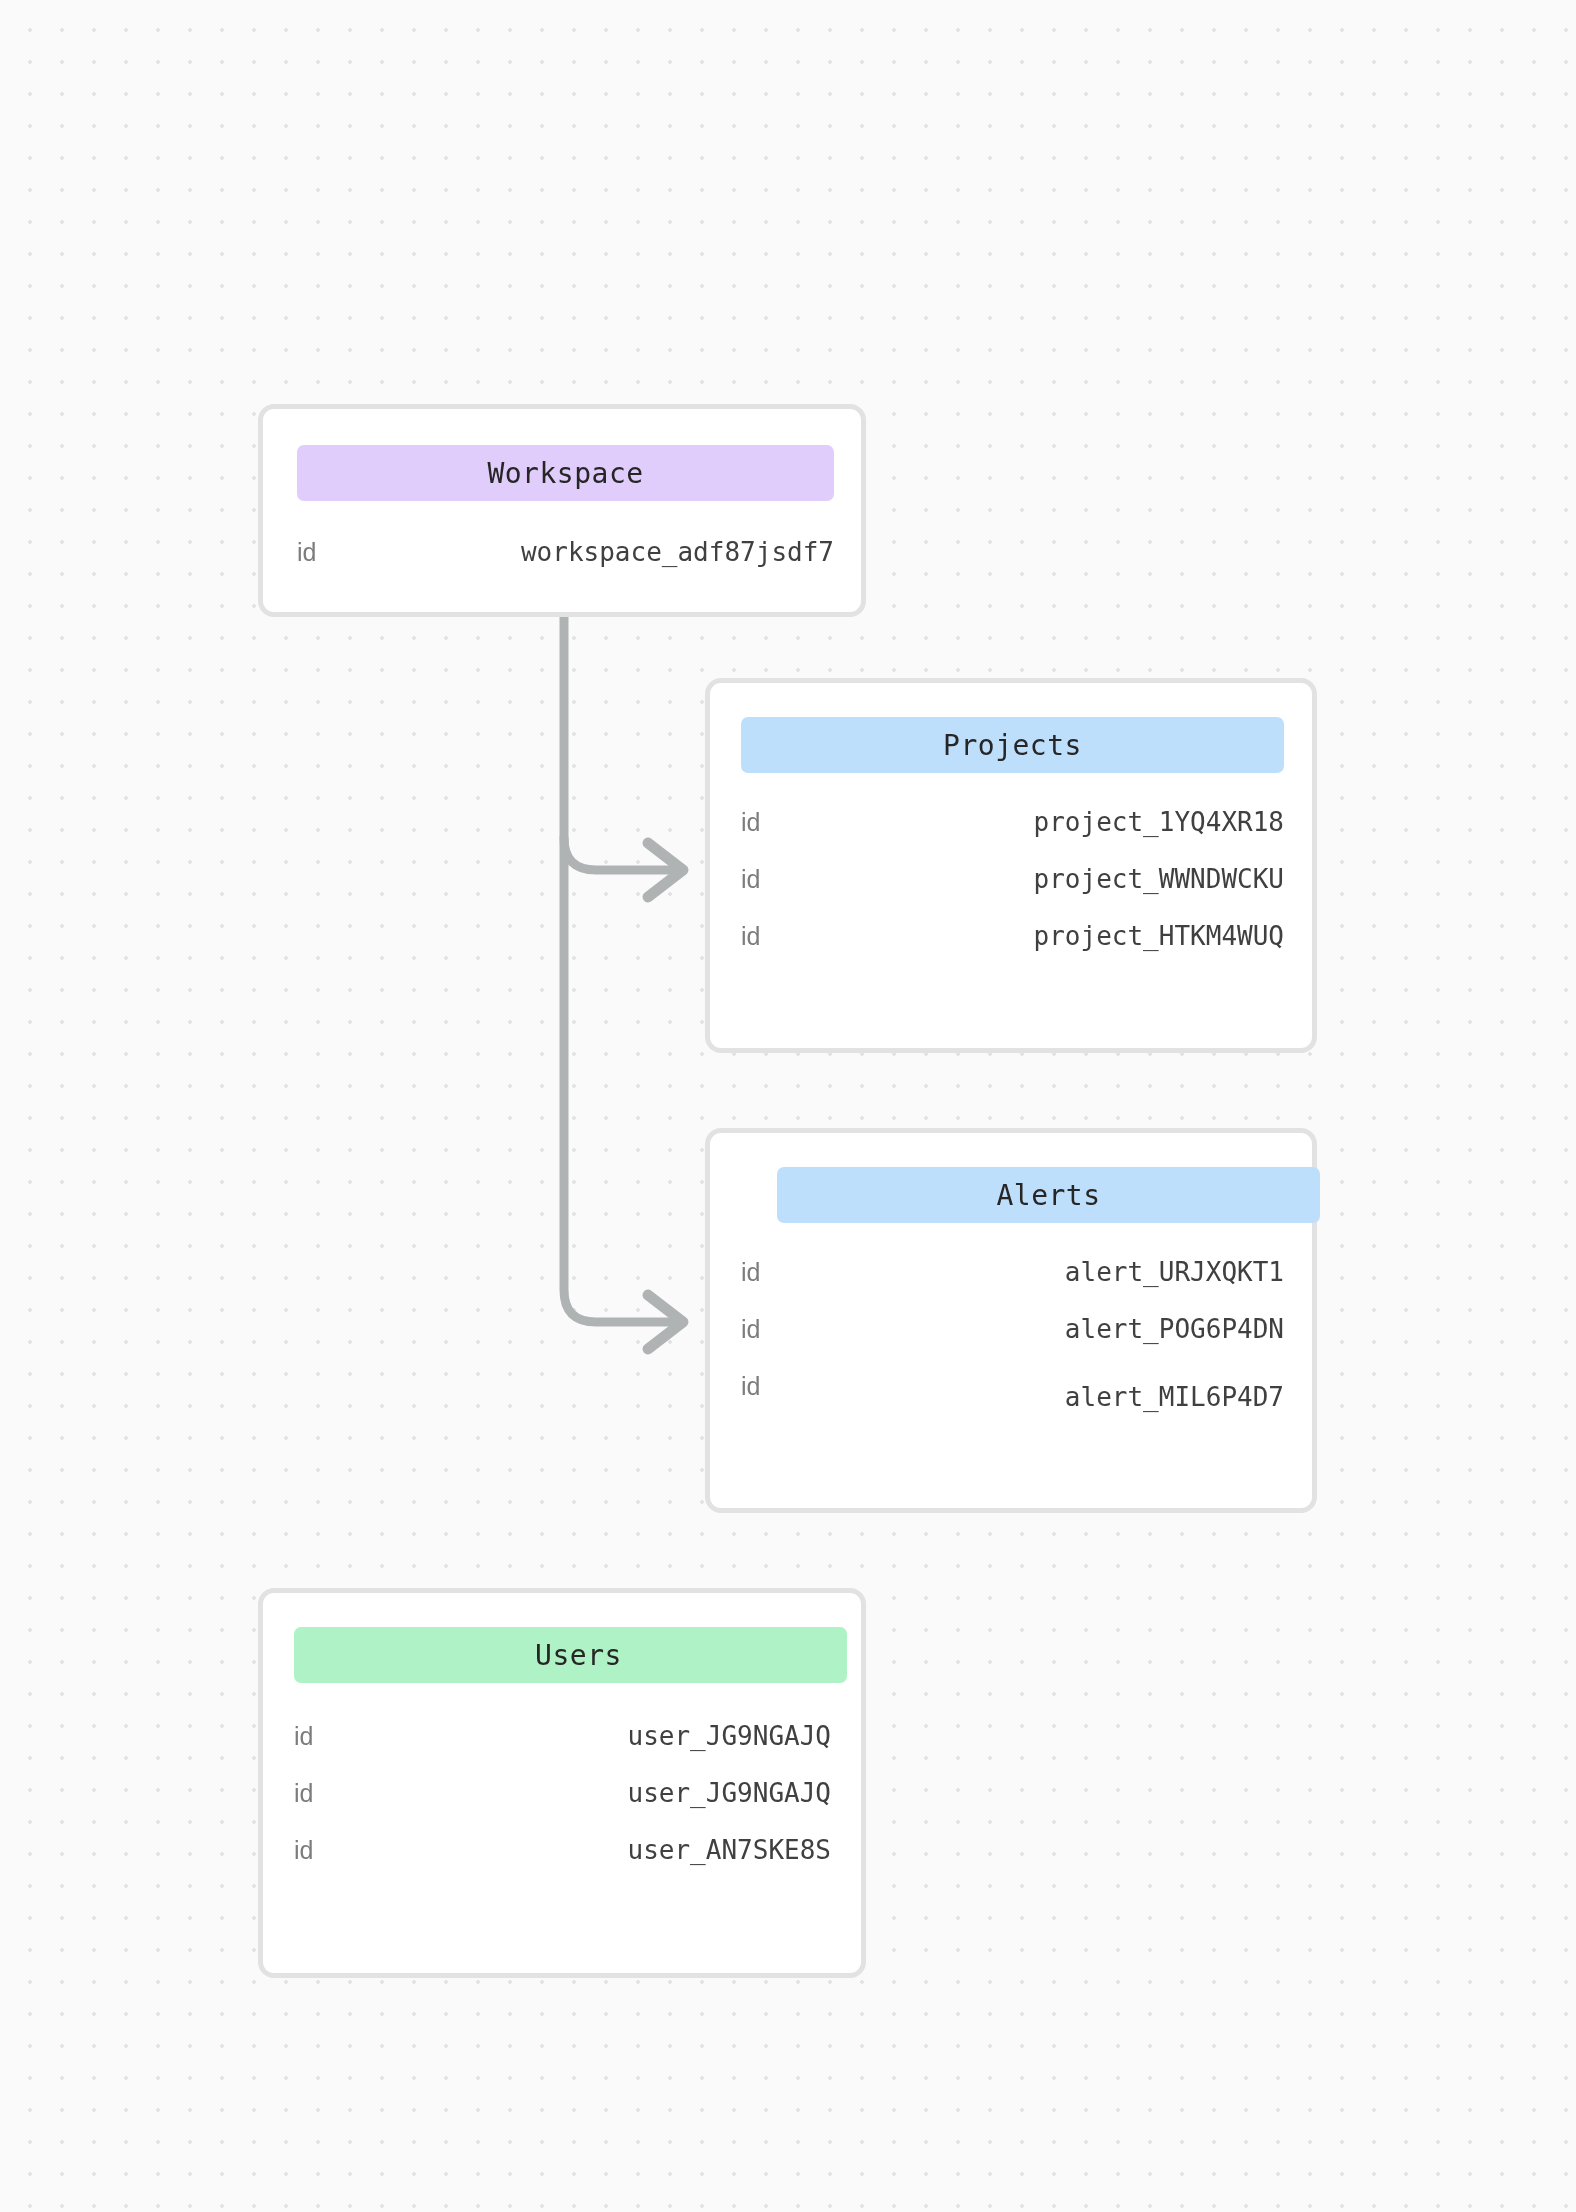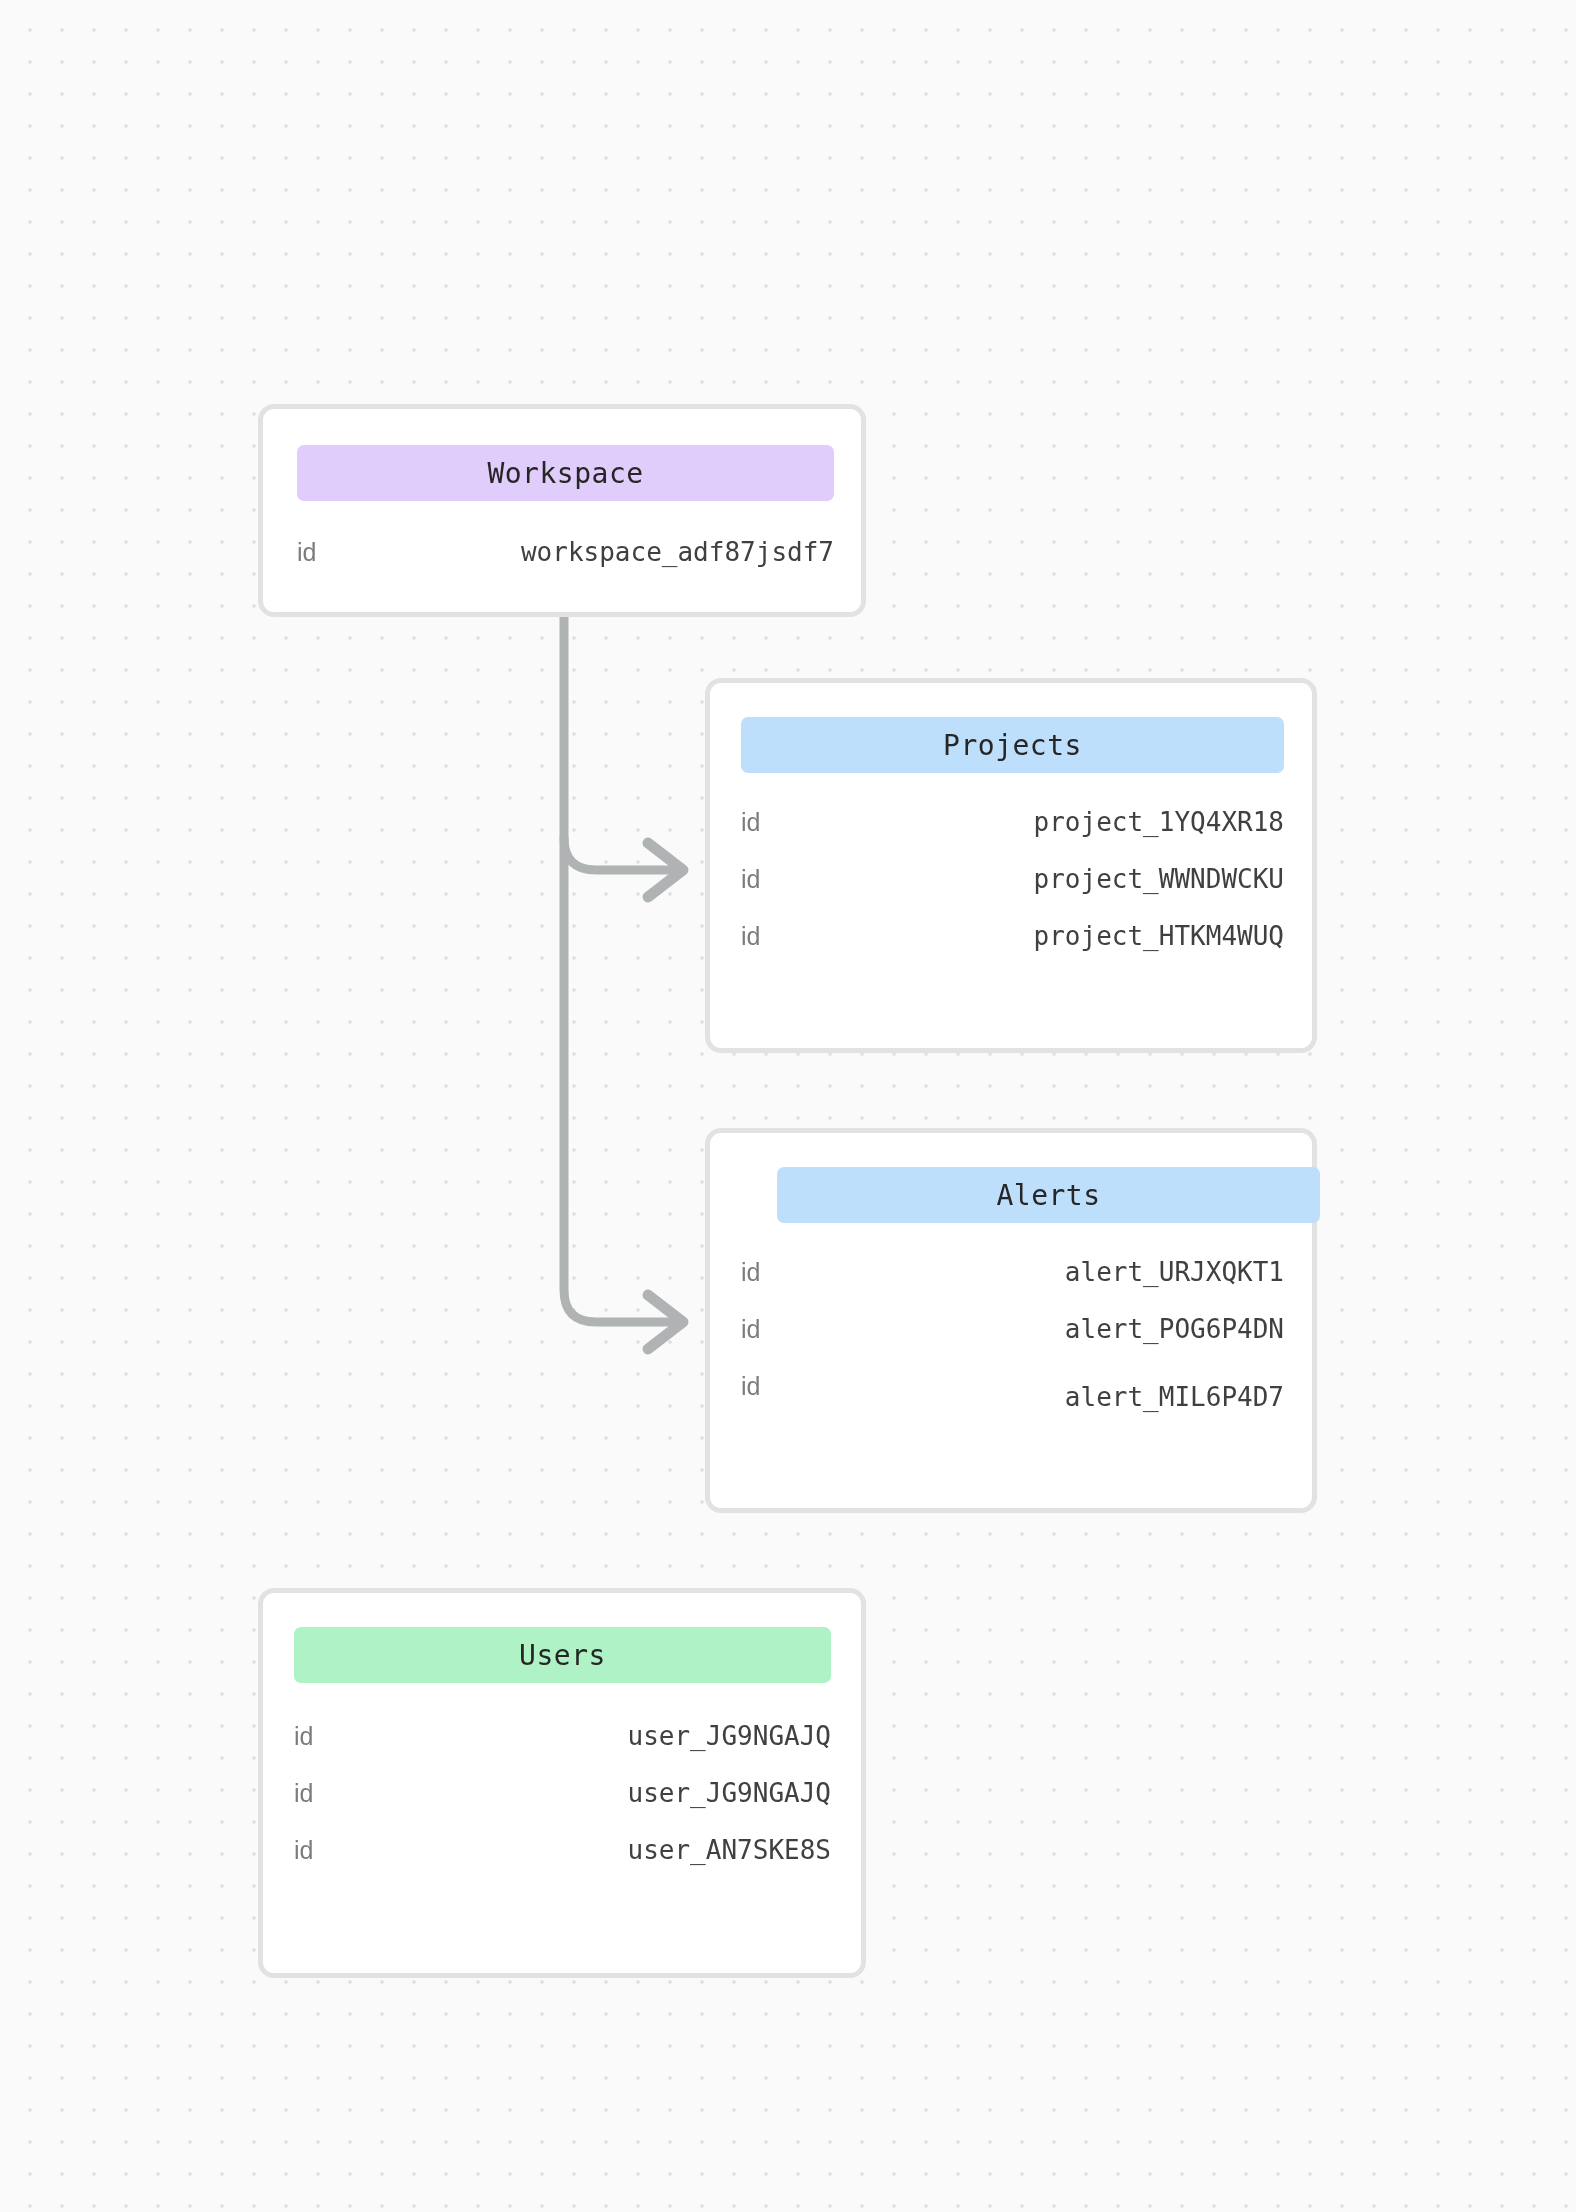--- a/index.html
+++ b/index.html
@@ -88,21 +88,21 @@
   
   #card-workspace { left: 258px; top: 404px; width: 608px; height: 213px; }
   #card-projects  { left: 705px; top: 678px; width: 612px; height: 375px; padding-left: 32px; }
   #card-alerts    { left: 705px; top: 1128px; width: 612px; height: 385px; }
   #card-users     { left: 258px; top: 1588px; width: 608px; height: 390px; }
 
   
   #chip-workspace { left: 34px; top: 36px; width: 537px; background: #E0CDFB; }
   #chip-projects  { left: 31px; top: 34px; width: 543px; background: #BEDFFC; }
   #chip-alerts    { left: 31px; top: 34px; width: 543px; background: #BEDFFC; margin-left: 36px; }
-  #chip-users     { left: 31px; top: 34px; width: 537px; background: #AFF2C6; }
+  #chip-users     { left: 31px; top: 34px; width: 537px; background: #AFF2C6; padding-left: 16px; }
 
   
   .connector {
     position: absolute;
     left: 0; top: 0;
     width: 1576px;
     height: 2212px;
     pointer-events: none;
   }
 </style>

